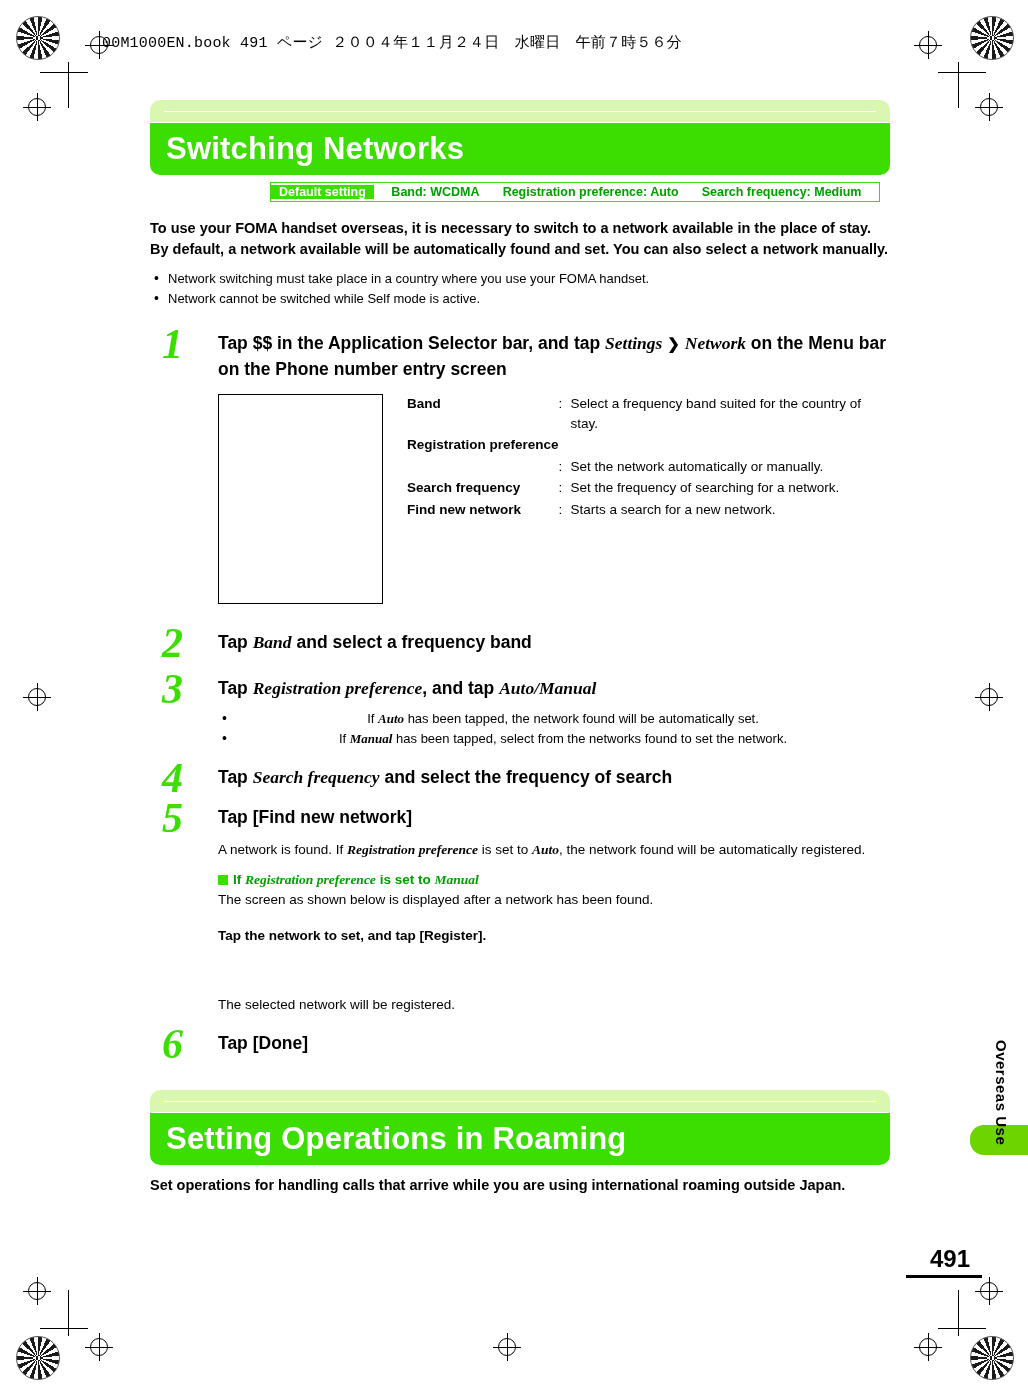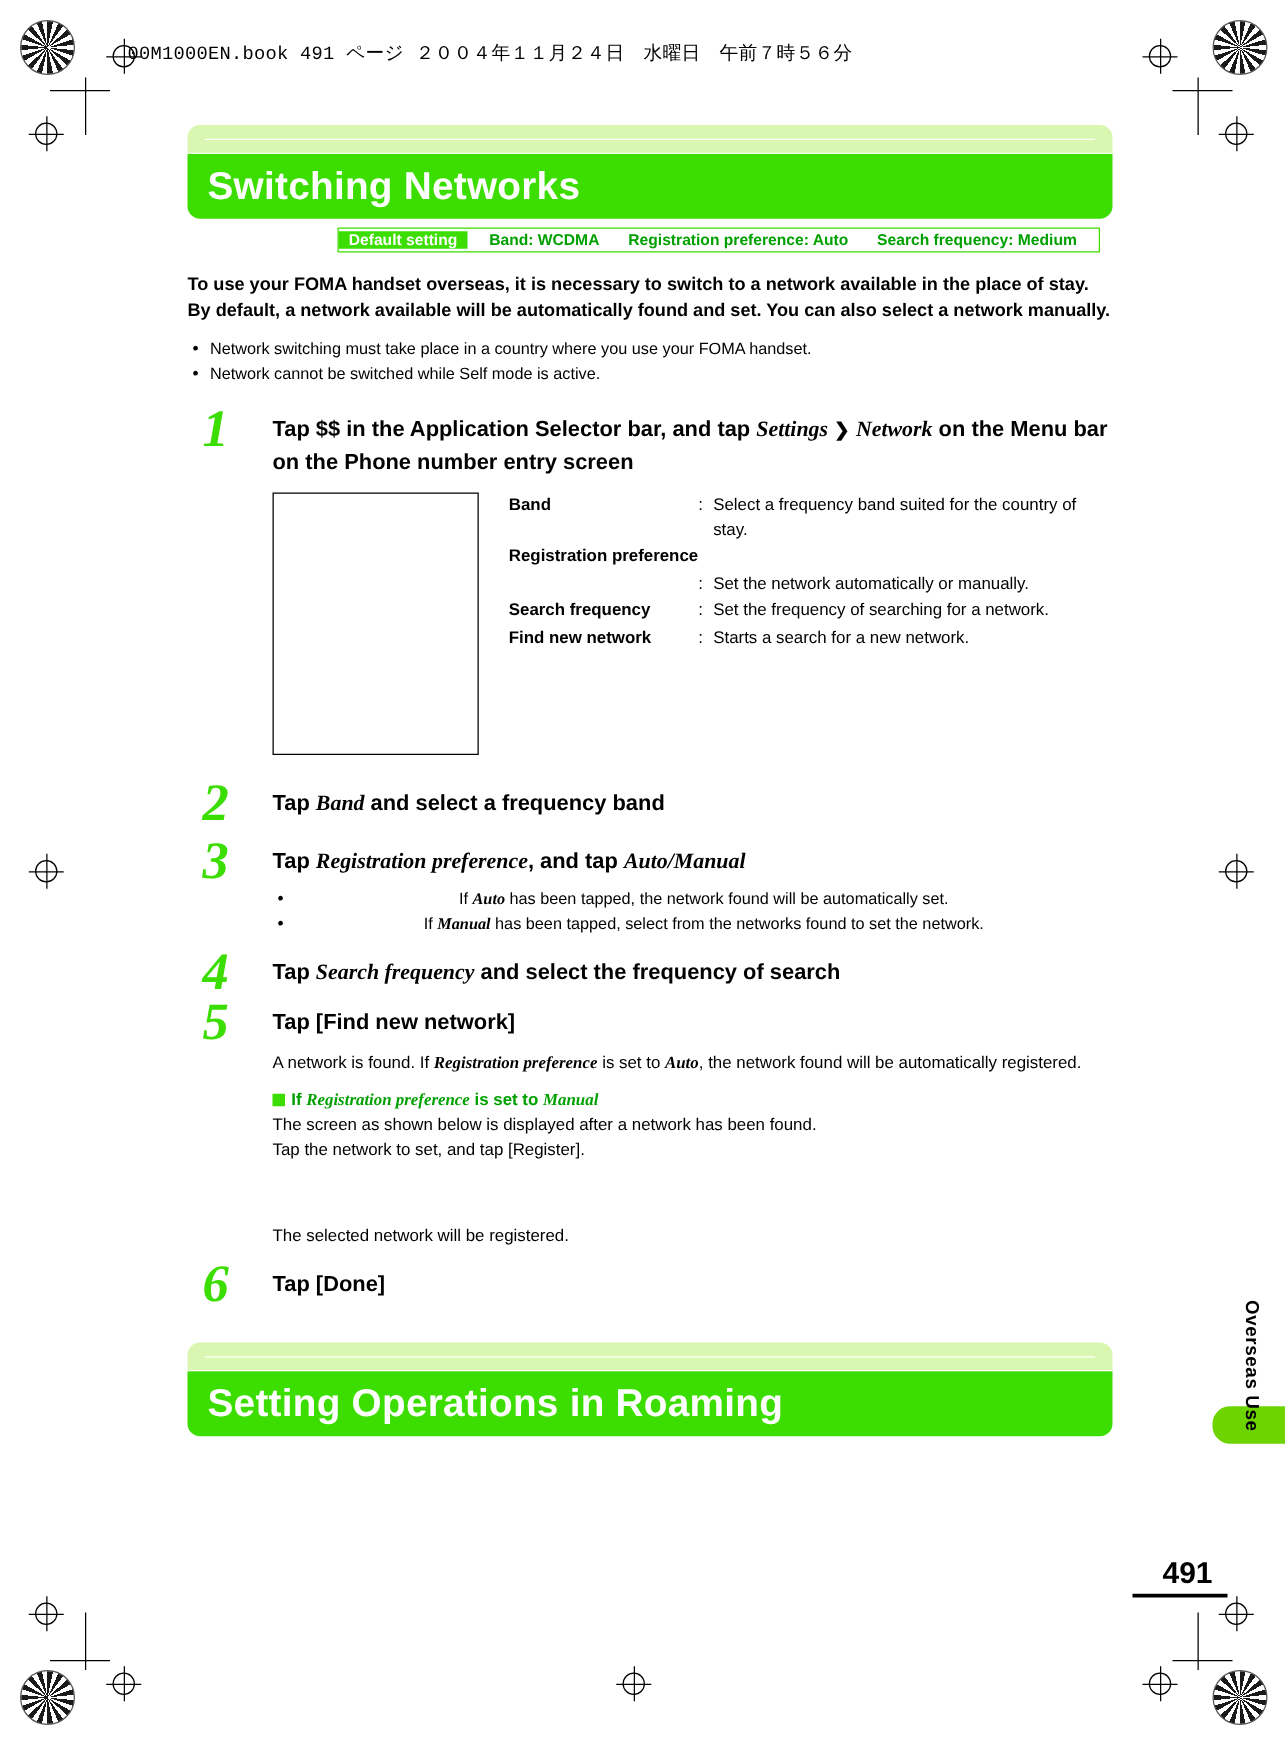--- a/index.html
+++ b/index.html
@@ -372,37 +372,38 @@
   <div class="step" style="margin-top:14px;">
     <div class="step-num">5</div>
     <p class="step-title">Tap [Find new network]</p>
     <div class="step-body" style="margin-top:10px;">A network is found. If <span class="it">Registration preference</span> is set to <span class="it">Auto</span>, the network found will be automatically registered.</div>
 
     <div class="subhead">
       <span class="sq"></span>
       <span>If <span class="ser">Registration preference</span> is set to <span class="ser">Manual</span></span>
     </div>
     <div class="step-body" style="margin-top:2px;">The screen as shown below is displayed after a network has been found.</div>
-    <div class="step-body" style="margin-top:0;">Tap the network to set, and tap [Register].</div>
+    <div class="step-body" style="margin-top:16px;font-weight:bold;">Tap the network to set, and tap [Register].</div>
 
     <div class="gap-block"></div>
 
     <div class="step-body">The selected network will be registered.</div>
   </div>
 
   <div class="step" style="margin-top:16px;">
     <div class="step-num">6</div>
     <p class="step-title">Tap [Done]</p>
   </div>
 
   <div class="title-wrap" style="margin-top:34px;">
     <div class="title-top-bar"></div>
     <div class="title-bar">
       <h1>Setting Operations in Roaming</h1>
     </div>
   </div>
 
+  <p class="lead" style="margin-top:10px;">Set operations for handling calls that arrive while you are using international roaming outside Japan.</p>
 
 
 </div>
 
 <div class="page-number">491</div>
 <div class="page-number-rule"></div>
 
 </body></html>

